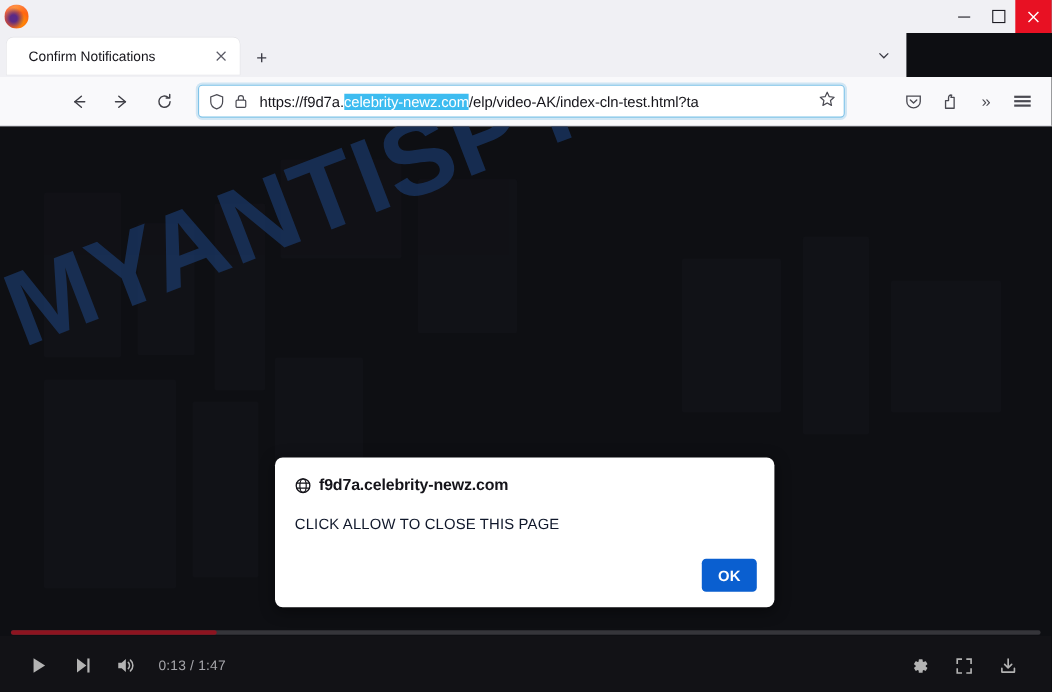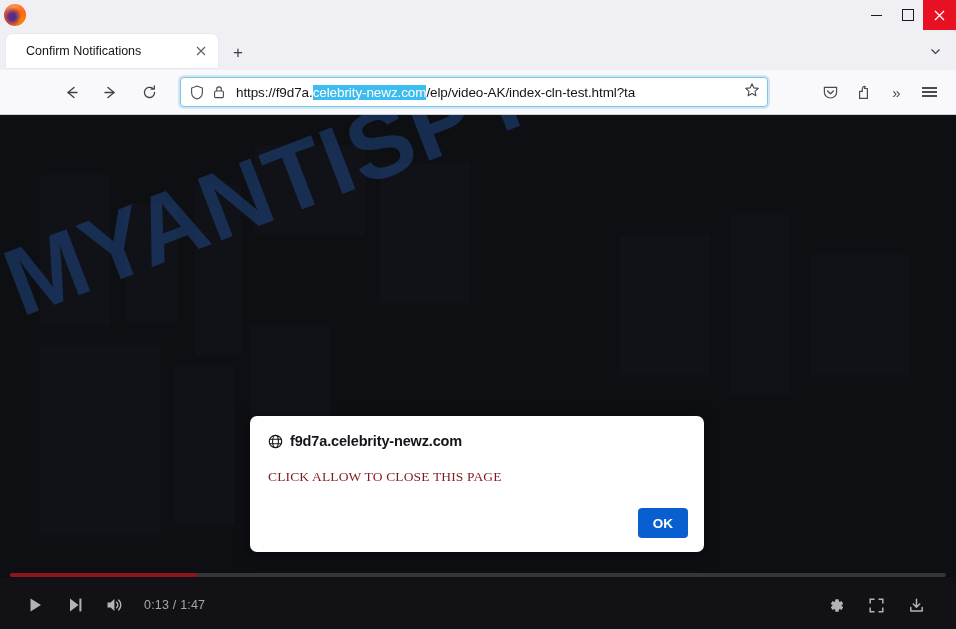--- a/index.html
+++ b/index.html
@@ -47,21 +47,21 @@
     border: 1px solid #1c1b22;
   }
   .wc-close {
     background: #e81123; width: 33px;
   }
   .wc-close svg { display: block; }
 
   
   .tabstrip {
     position: absolute; top: 30px; left: 0;
-    width: 956px; height: 40px;
+    width: 824px; height: 40px;
     background: #f0f0f4;
     display: flex; align-items: flex-end;
   }
   .tab {
     margin-left: 6px; margin-bottom: 2px;
     height: 34px; min-width: 212px;
     background: #ffffff;
     border-radius: 6px 6px 0 0;
     display: flex; align-items: center;
     padding: 0 8px 0 20px;
@@ -173,21 +173,21 @@
     box-shadow: 0 3px 14px rgba(0,0,0,.45);
     padding: 17px 18px 1px 18px;
   }
   .dlg-head { display: flex; align-items: center; }
   .globe-icon { margin-right: 7px; display: flex; align-items: center; color: #15141a; }
   .dlg-domain {
     font-size: 14.5px; font-weight: 700; color: #15141a; letter-spacing: -.15px;
   }
   .dlg-msg {
     margin-top: 20px;
-    font-size: 13.5px; color: #7f1d1d; letter-spacing: .15px; font-family: Liberation Serif, serif;
+    font-size: 13.5px; color: #0f172a; letter-spacing: .15px;
   }
   .dlg-actions {
     position: absolute; right: 16px; bottom: 14px; margin-top: 14px;
   }
   .ok-btn {
     min-width: 50px; height: 30px;
     background: #0a5fd0;
     color: #ffffff;
     border: none; border-radius: 4px;
     font-size: 13.5px; font-weight: 700;

